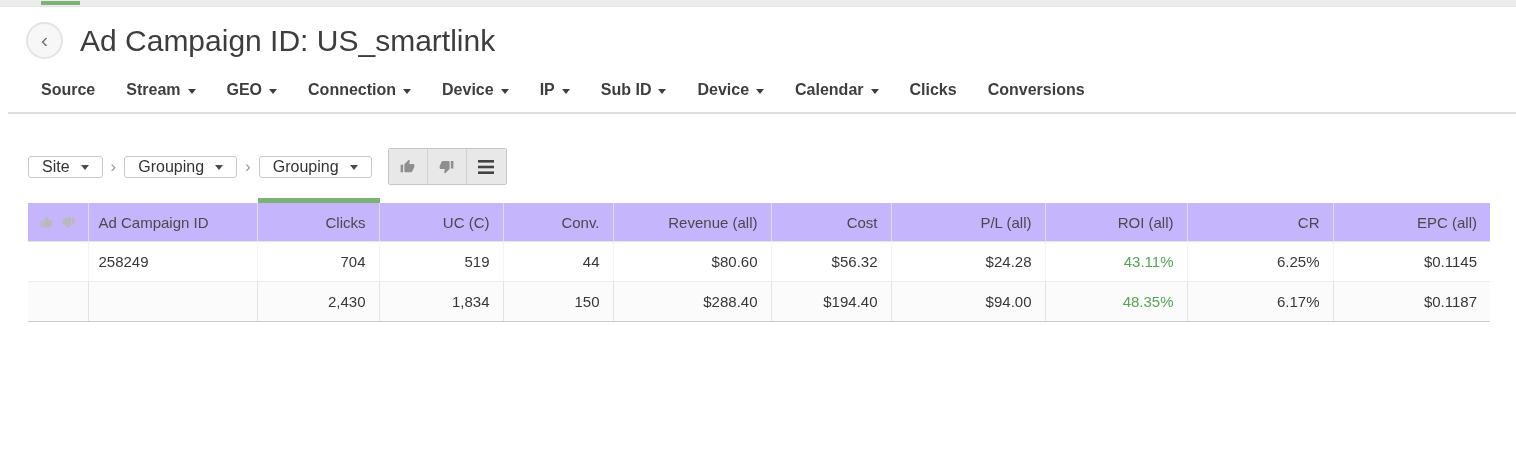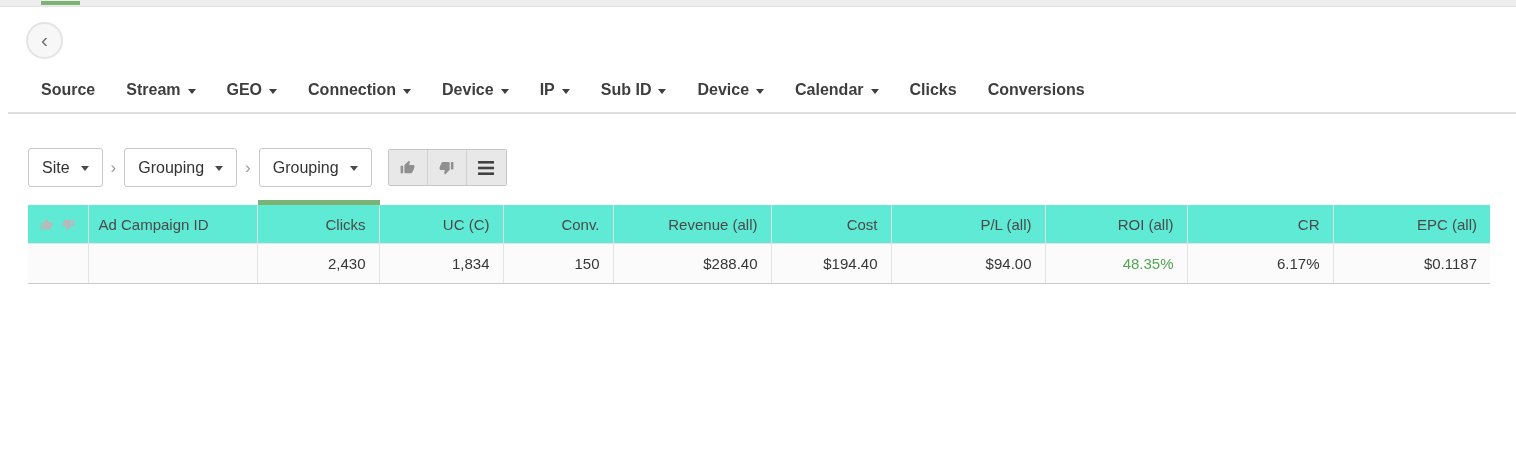--- a/index.html
+++ b/index.html
@@ -35,39 +35,39 @@
     width: 0; height: 0; display: inline-block;
     border-left: 4px solid transparent; border-right: 4px solid transparent;
     border-top: 5px solid #3e3e3e; margin-left: 7px; margin-top: 3px;
   }
 
   .divider { height: 2px; background: #dedede; margin: 13px 0 0 8px; }
 
   
   .toolbar { display: flex; align-items: center; margin: 34px 0 0 28px; }
   .tb-btn {
-    height: 39px; background: #ffffff; border: 1px solid #c9c9c9; border-radius: 3px;
+    height: 22px; background: #ffffff; border: 1px solid #c9c9c9; border-radius: 3px;
     font-family: "Liberation Sans", sans-serif; font-size: 16px; color: #333333;
     display: inline-flex; align-items: center; padding: 0 13px; cursor: pointer;
   }
   .tb-btn .caret { border-top-color: #4a4a4a; margin-left: 11px; margin-top: 2px; }
   .tb-sep { color: #9b9b9b; margin: 0 8px; font-size: 17px; line-height: 1; }
   .icon-group { display: inline-flex; margin-left: 16px; border: 1px solid #c6c6c6; border-radius: 2px; overflow: hidden; }
   .icon-btn {
     width: 39px; height: 35px; background: #e8e8e8; border: none; border-right: 1px solid #d0d0d0;
     display: inline-flex; align-items: center; justify-content: center;
     color: #8f8f8f; cursor: pointer; padding: 0;
   }
   .icon-btn:last-child { border-right: none; }
   .icon-btn.menu { color: #424242; }
 
   
   .stats-table { border-collapse: collapse; table-layout: fixed; width: 1462px; margin: 13px 0 0 28px; }
   .stats-table th {
-    background: #5eead4; font-weight: 400; font-size: 15px; color: #4a4a4a;
+    background: #c4b5fd; font-weight: 400; font-size: 15px; color: #4a4a4a;
     height: 41px; border-top: 5px solid #ffffff; border-right: 1px solid #dedede;
     border-bottom: 1px solid #e5e5e5; padding: 0 13px 0 0; text-align: right; white-space: nowrap;
   }
   .stats-table th:last-child { border-right: none; }
   .stats-table th.sorted { border-top-color: #7cb274; }
   .stats-table th.col-id { text-align: left; padding: 0 0 0 10px; }
   .stats-table th.col-thumbs { padding: 0; }
   .th-thumbs { display: flex; align-items: center; justify-content: center; gap: 9px; color: #b9b9b9; }
   .stats-table td {
     height: 40px; font-size: 15px; color: #373737; background: #ffffff;
@@ -87,20 +87,21 @@
 <body>
 
 <div class="top-strip">
   <div class="active-tab-bar"></div>
 </div>
 
 <div class="title-row">
   <button class="back-btn">
     <span class="back-chevron">‹</span>
   </button>
+  <h1 class="page-title">Ad Campaign ID: US_smartlink</h1>
 </div>
 
 <nav class="nav">
   <span class="nav-item">
       <span>Source</span>
     </span>
   <span class="nav-item">
       <span>Stream</span>
       <span class="caret"></span>
     </span>
@@ -210,20 +211,33 @@
       <th>Conv.</th>
       <th>Revenue (all)</th>
       <th>Cost</th>
       <th>P/L (all)</th>
       <th>ROI (all)</th>
       <th>CR</th>
       <th>EPC (all)</th>
     </tr>
   </thead>
   <tbody>
+    <tr>
+      <td class="col-thumbs"></td>
+      <td class="cell-id">258249</td>
+      <td>704</td>
+      <td>519</td>
+      <td>44</td>
+      <td>$80.60</td>
+      <td>$56.32</td>
+      <td>$24.28</td>
+      <td class="roi">43.11%</td>
+      <td>6.25%</td>
+      <td>$0.1145</td>
+    </tr>
     <tr class="total">
       <td class="col-thumbs"></td>
       <td class="cell-id"></td>
       <td>2,430</td>
       <td>1,834</td>
       <td>150</td>
       <td>$288.40</td>
       <td>$194.40</td>
       <td>$94.00</td>
       <td class="roi">48.35%</td>

